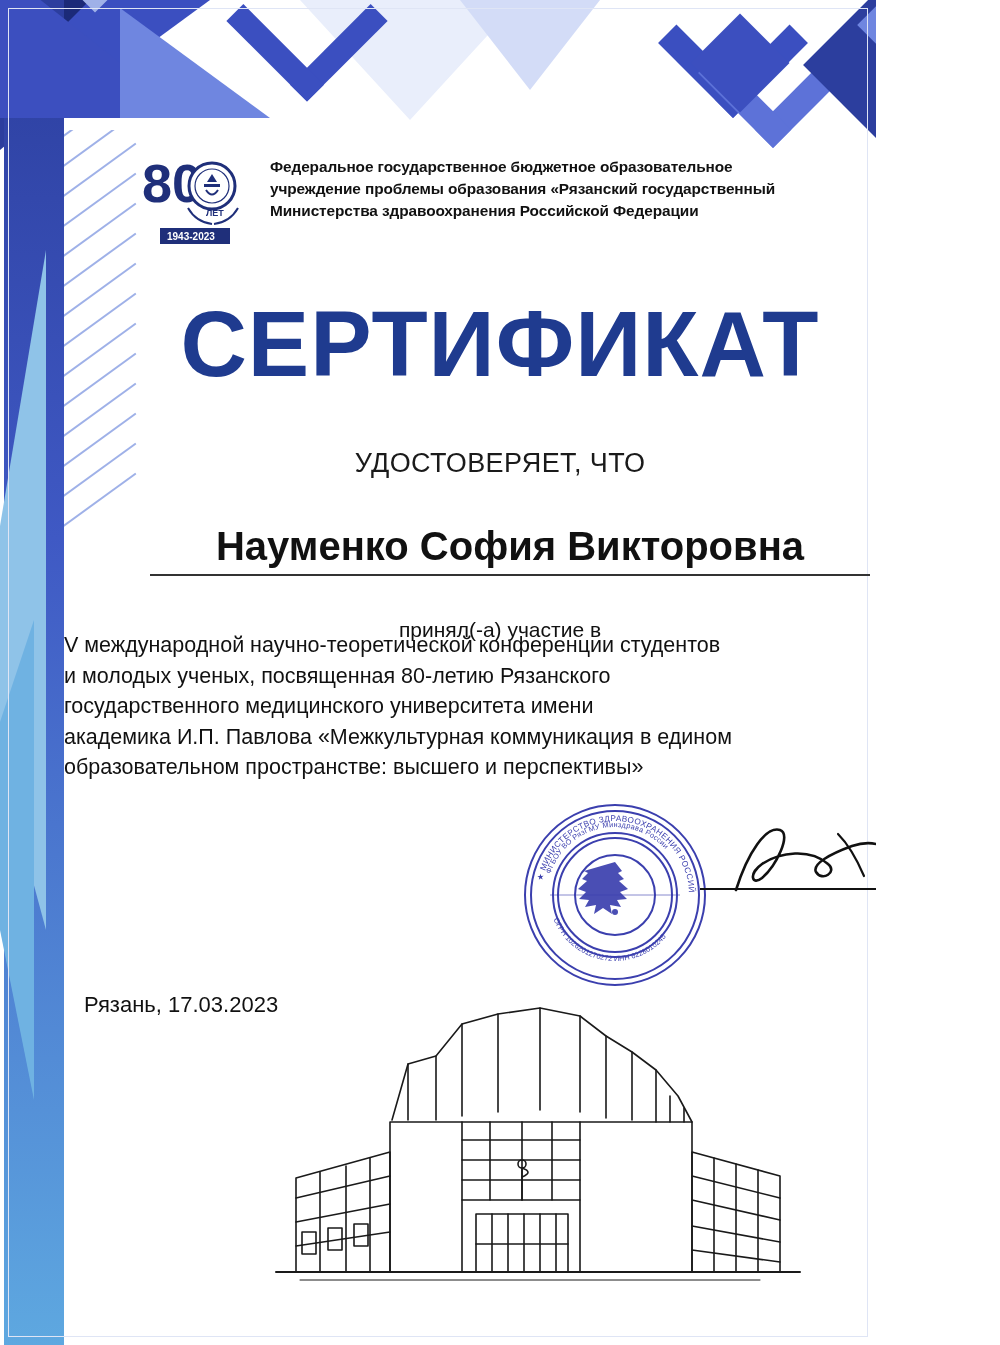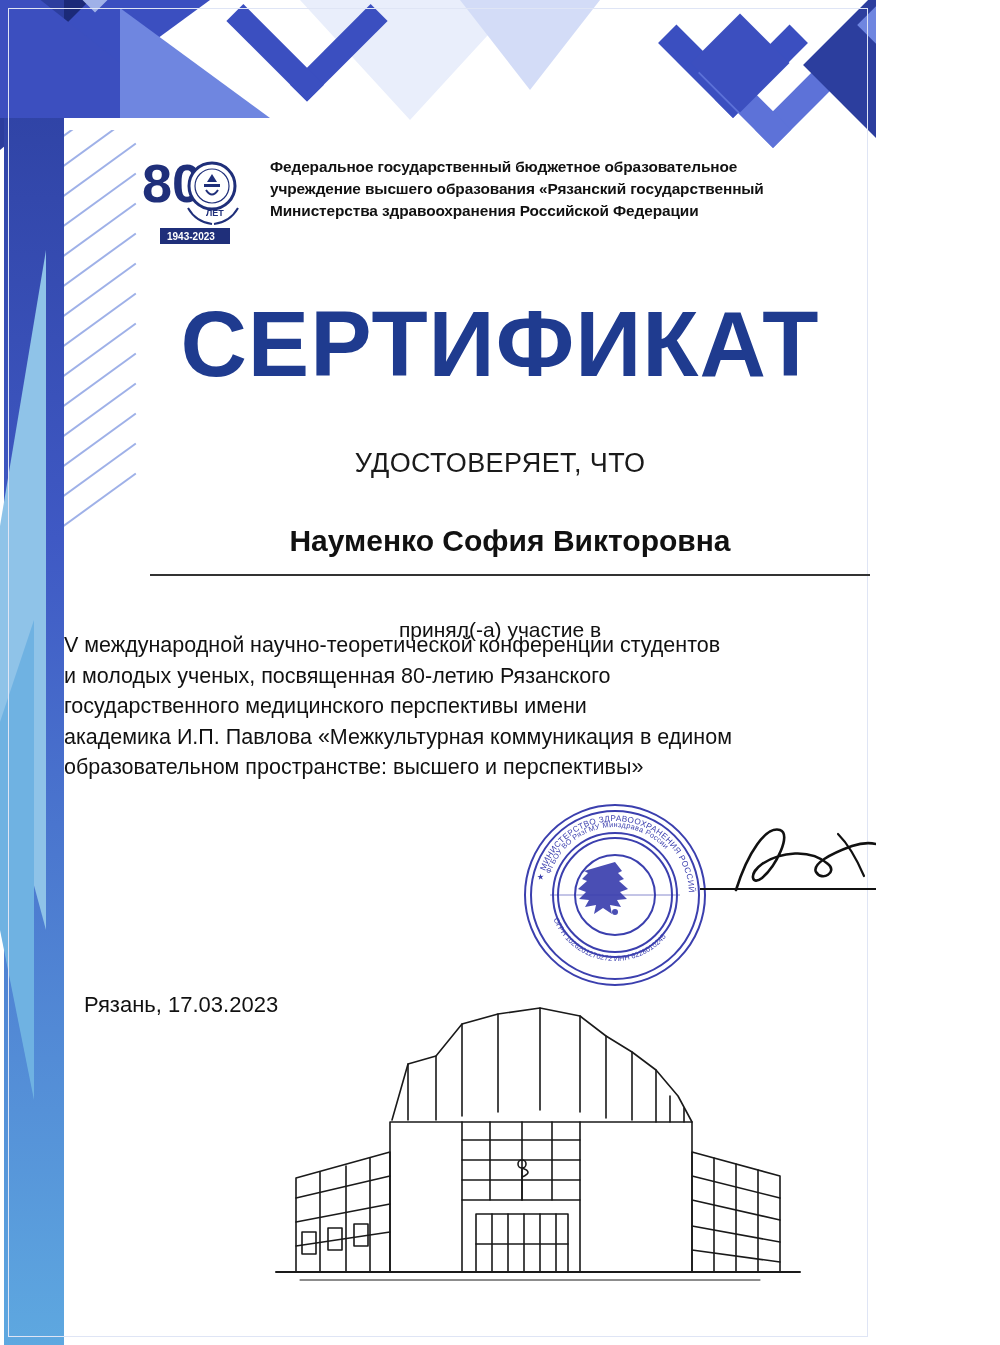--- a/index.html
+++ b/index.html
@@ -214,21 +214,21 @@
     color: #1a1a1a;
     letter-spacing: 0.4px;
   }
 
   .recipient {
     position: absolute;
     top: 524px;
     left: 150px;
     width: 720px;
     text-align: center;
-    font-size: 30px;
+    font-size: 40px;
     font-weight: bold;
     color: #111;
   }
   .recipient-line {
     position: absolute;
     top: 574px;
     left: 150px;
     width: 720px;
     height: 2px;
     background: #333;
@@ -383,39 +383,39 @@
 
           <path d="M48 58 q8 14 24 16" fill="none" stroke="#1f2f7a" stroke-width="2"></path>
           <path d="M98 58 q-8 14 -24 16" fill="none" stroke="#1f2f7a" stroke-width="2"></path>
 
           <rect x="20" y="78" width="70" height="16" fill="#1f2f7a"></rect>
           <text x="27" y="90" font-family="Liberation Sans, sans-serif" font-size="10" font-weight="bold" fill="#ffffff">1943-2023</text>
         </svg>
       </div>
 
       <div class="org-text">
-        <div>Федеральное государственный бюджетное образовательное</div>
-        <div>учреждение высшего образования «Рязанский государственный</div>
+        <div>Федеральное государственное бюджетное образовательное</div>
+        <div>учреждение проблемы образования «Рязанский государственный</div>
         <div>Министерства здравоохранения Российской Федерации</div>
       </div>
     </div>
 
     <div class="title">СЕРТИФИКАТ</div>
 
     <div class="subtitle">УДОСТОВЕРЯЕТ, ЧТО</div>
 
     <div class="recipient">Науменко София Викторовна</div>
     <div class="recipient-line"></div>
 
     <div class="participation">принял(-а) участие в</div>
 
     <div class="event">
       <div>V международной научно-теоретической конференции студентов</div>
       <div>и молодых ученых, посвященная 80-летию Рязанского</div>
-      <div>государственного медицинского перспективы имени</div>
+      <div>государственного медицинского университета имени</div>
       <div>академика И.П. Павлова «Межкультурная коммуникация в едином</div>
       <div>образовательном пространстве: высшего и перспективы»</div>
     </div>
 
 
     <div class="seal">
       <svg viewBox="0 0 190 190" width="190" height="190" aria-hidden="true">
         <g fill="none" stroke="#3b3fae" stroke-width="2">
           <circle cx="95" cy="95" r="90"></circle>
           <circle cx="95" cy="95" r="84"></circle>

